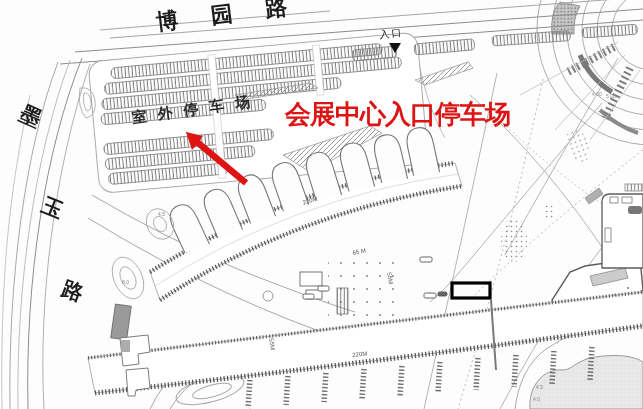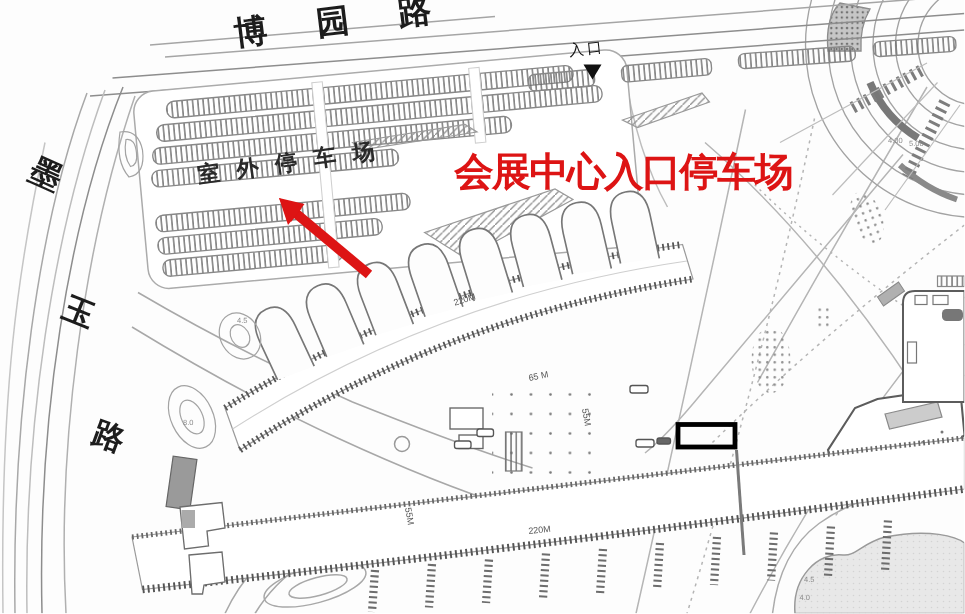--- a/index.html
+++ b/index.html
@@ -6,21 +6,21 @@
   #stage{position:relative;width:643px;height:409px;overflow:hidden;background:#fdfdfd;
          font-family:"Liberation Sans",sans-serif;}
   #plan{position:absolute;left:0;top:0;}
   .maplabel{position:absolute;font-family:"Liberation Serif",serif;color:#1c1c1c;
             white-space:nowrap;transform-origin:left top;line-height:1;}
   .roadname{font-size:22px;font-weight:600;letter-spacing:33px;}
   .roadchar{position:absolute;font-family:"Liberation Serif",serif;font-size:21px;
             font-weight:600;color:#1c1c1c;transform-origin:center;line-height:1;}
   #label-parking{font-size:15px;font-weight:600;letter-spacing:11px;color:#2a2a2a;}
   #label-entrance{font-size:10px;letter-spacing:2px;color:#111;}
-  #red-label{position:absolute;left:303px;top:100px;font-size:26px;font-weight:bold;
+  #red-label{position:absolute;left:285px;top:100px;font-size:26px;font-weight:bold;
              color:var(--red,#dd1414);letter-spacing:-1px;white-space:nowrap;
              font-family:"Liberation Sans",sans-serif;line-height:1.1;}
   .dim{position:absolute;font-size:6px;color:#555;font-family:"Liberation Sans",sans-serif;
        transform-origin:left top;white-space:nowrap;}
   .elev{position:absolute;font-size:5px;color:#8a8a8a;font-family:"Liberation Sans",sans-serif;
         white-space:nowrap;}
 </style>
 </head>
 <body>
 

